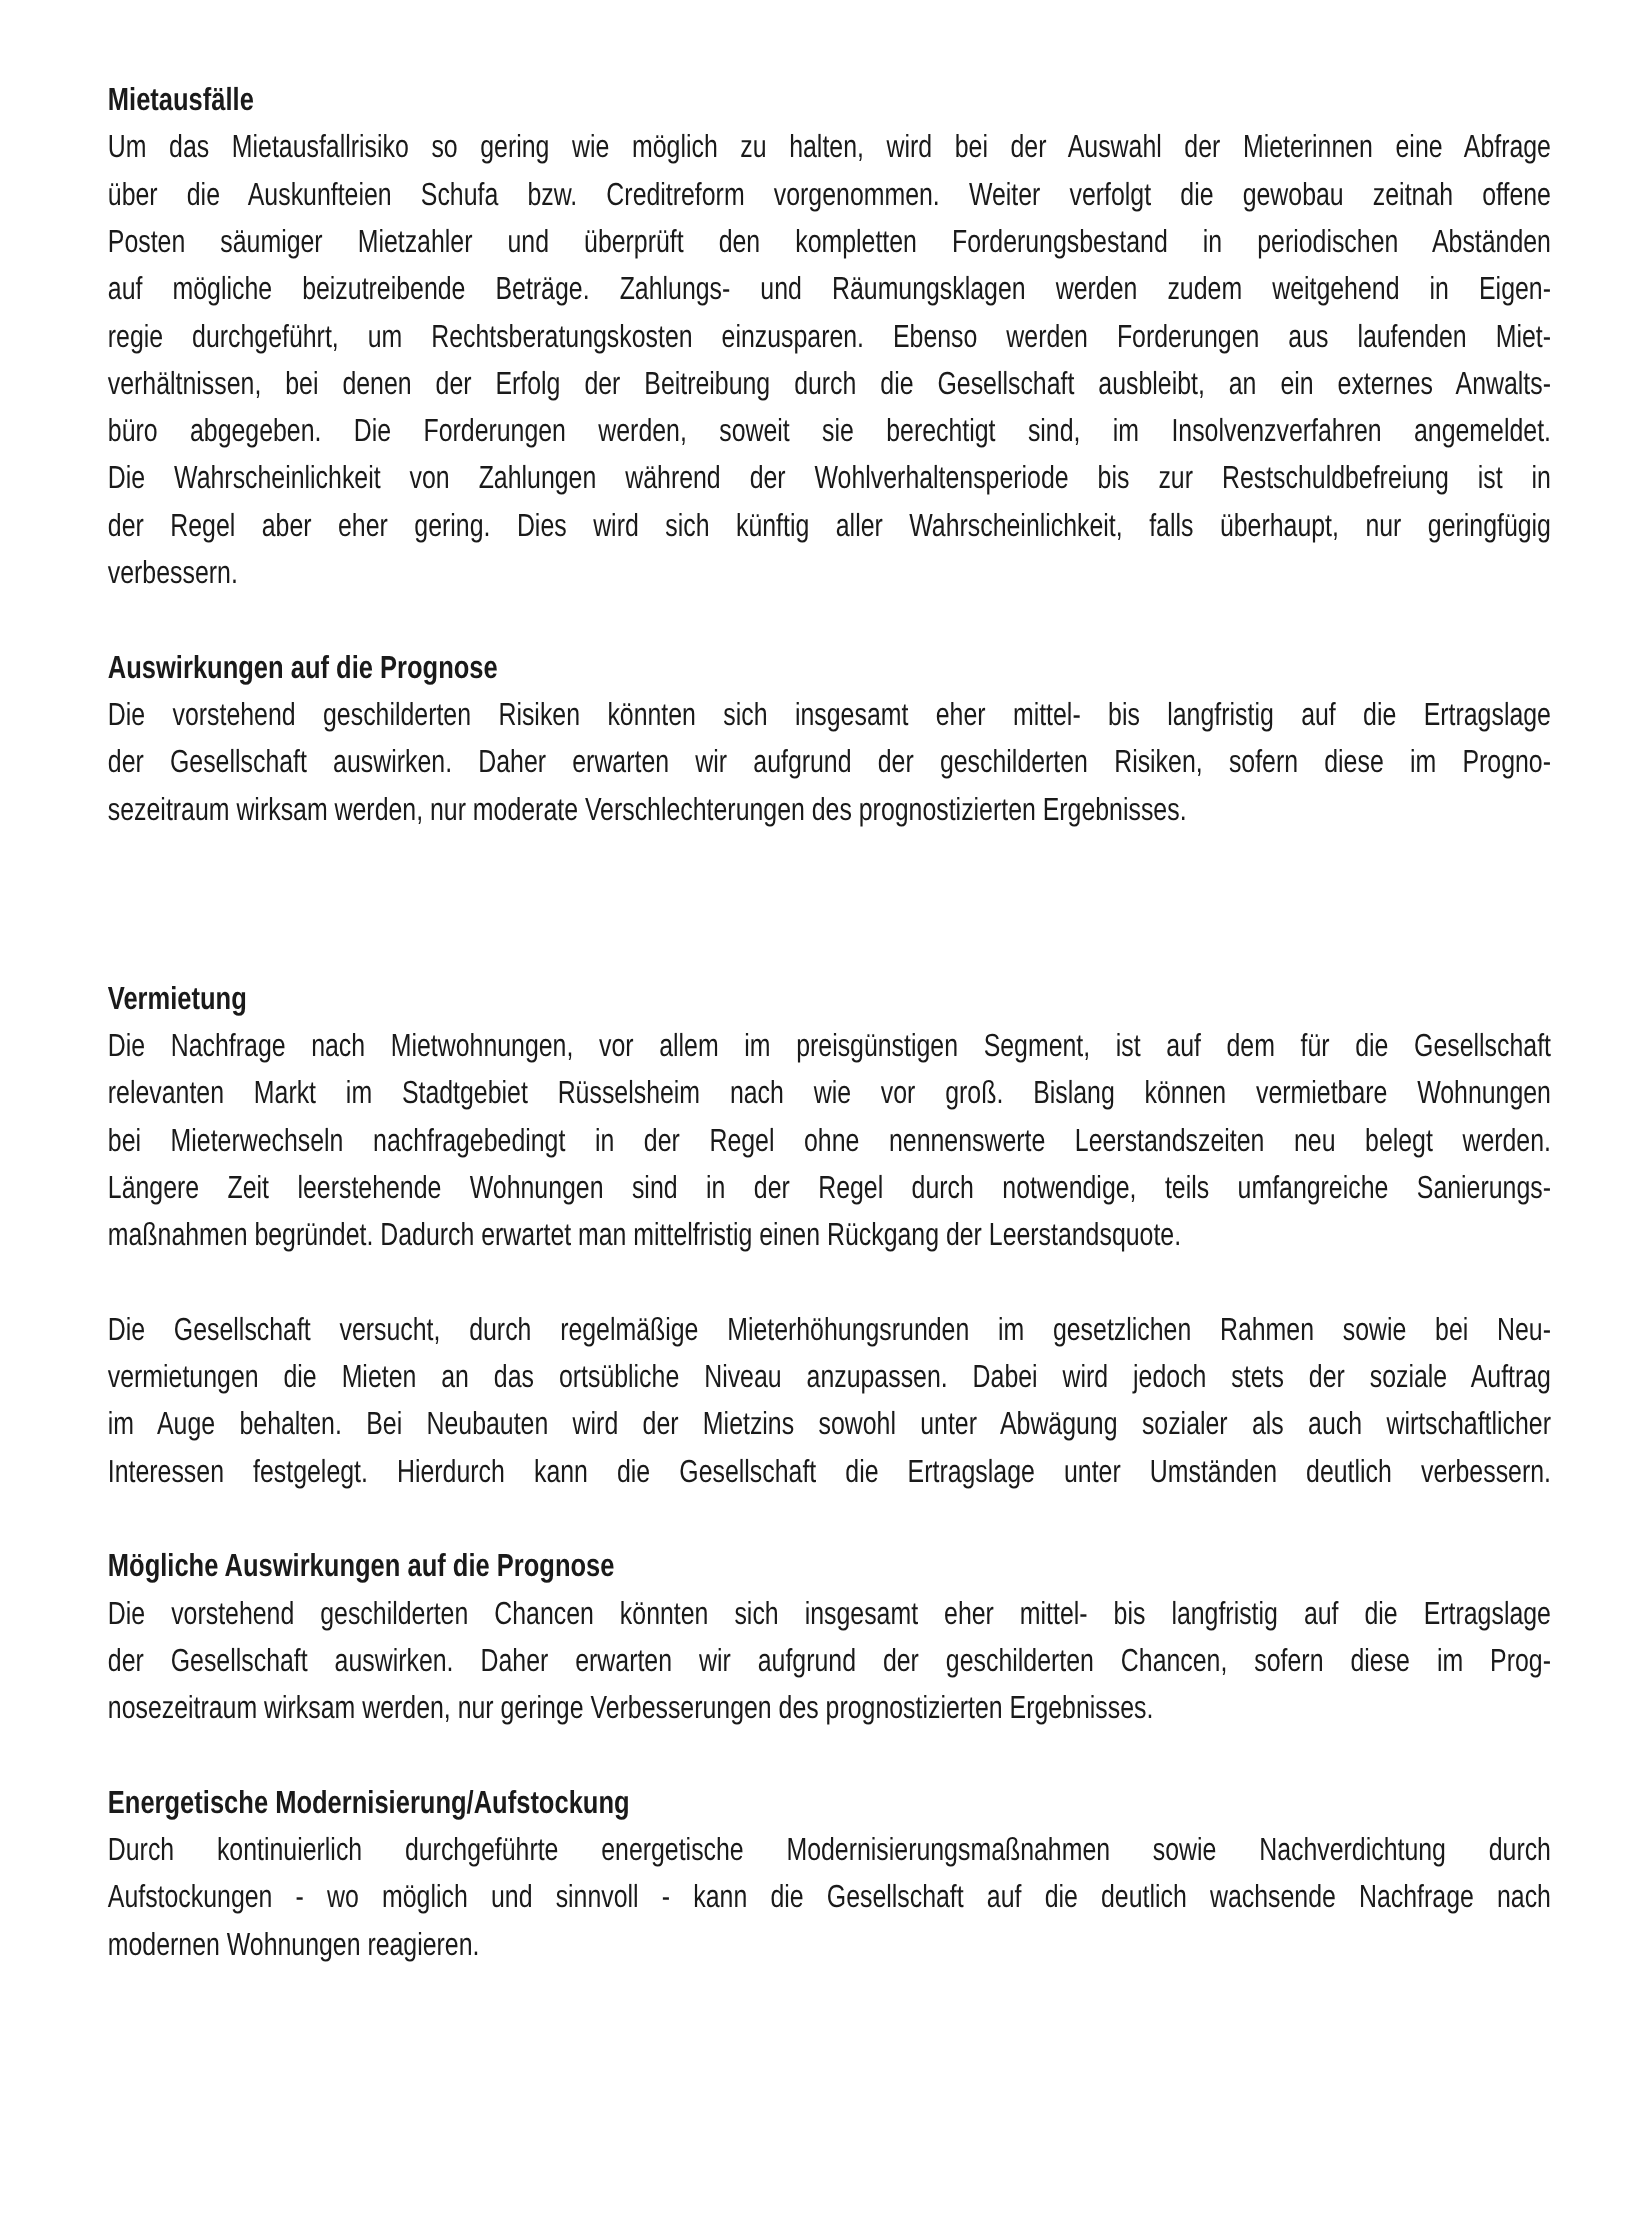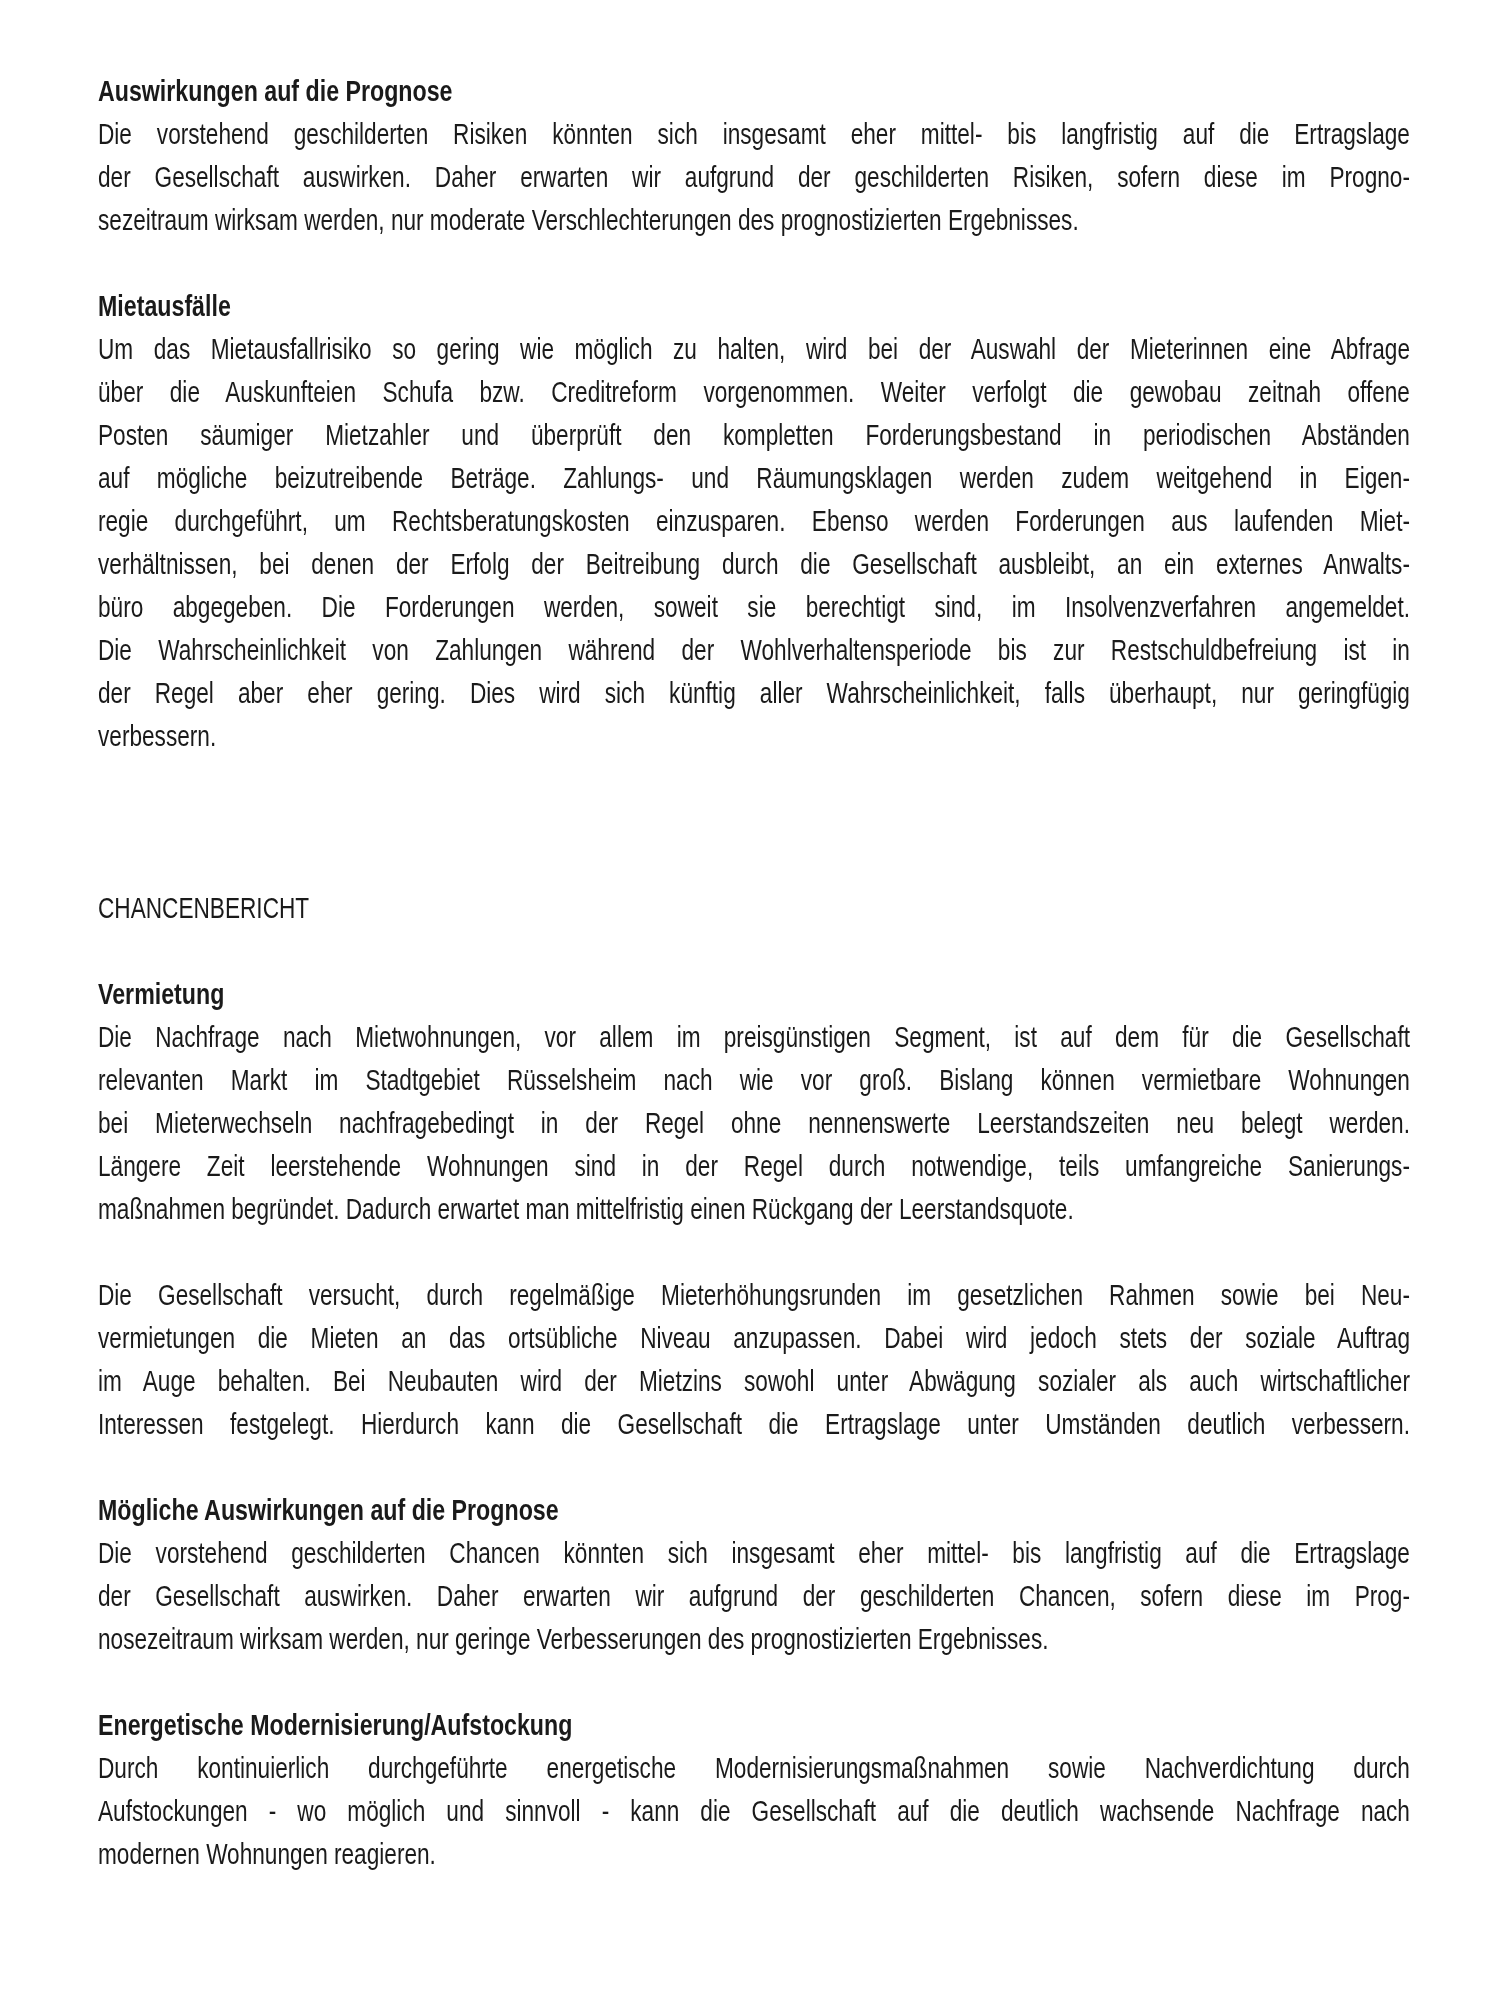--- a/index.html
+++ b/index.html
@@ -20,46 +20,43 @@
   .caps { transform: scaleX(0.78); letter-spacing: 0px; }
   .section { margin-bottom: 43px; }
   .gap-big { height: 86px; }
 </style>
 </head>
 <body>
 
 <div class="page">
 
   <div class="section">
-    <div class="line heading">Auswirkungen auf die Prognose</div>
-    <div class="line body-line">Die vorstehend geschilderten Risiken könnten sich insgesamt eher mittel- bis langfristig auf die Ertragslage</div>
-    <div class="line body-line">der Gesellschaft auswirken. Daher erwarten wir aufgrund der geschilderten Risiken, sofern diese im Progno-</div>
-    <div class="line body-line last">sezeitraum wirksam werden, nur moderate Verschlechterungen des prognostizierten Ergebnisses.</div>
-  </div>
-
-  <div class="section">
     <div class="line heading">Mietausfälle</div>
     <div class="line body-line">Um das Mietausfallrisiko so gering wie möglich zu halten, wird bei der Auswahl der Mieterinnen eine Abfrage</div>
     <div class="line body-line">über die Auskunfteien Schufa bzw. Creditreform vorgenommen. Weiter verfolgt die gewobau zeitnah offene</div>
     <div class="line body-line">Posten säumiger Mietzahler und überprüft den kompletten Forderungsbestand in periodischen Abständen</div>
     <div class="line body-line">auf mögliche beizutreibende Beträge. Zahlungs- und Räumungsklagen werden zudem weitgehend in Eigen-</div>
     <div class="line body-line">regie durchgeführt, um Rechtsberatungskosten einzusparen. Ebenso werden Forderungen aus laufenden Miet-</div>
     <div class="line body-line">verhältnissen, bei denen der Erfolg der Beitreibung durch die Gesellschaft ausbleibt, an ein externes Anwalts-</div>
     <div class="line body-line">büro abgegeben. Die Forderungen werden, soweit sie berechtigt sind, im Insolvenzverfahren angemeldet.</div>
     <div class="line body-line">Die Wahrscheinlichkeit von Zahlungen während der Wohlverhaltensperiode bis zur Restschuldbefreiung ist in</div>
     <div class="line body-line">der Regel aber eher gering. Dies wird sich künftig aller Wahrscheinlichkeit, falls überhaupt, nur geringfügig</div>
     <div class="line body-line last">verbessern.</div>
   </div>
 
+  <div class="section">
+    <div class="line heading">Auswirkungen auf die Prognose</div>
+    <div class="line body-line">Die vorstehend geschilderten Risiken könnten sich insgesamt eher mittel- bis langfristig auf die Ertragslage</div>
+    <div class="line body-line">der Gesellschaft auswirken. Daher erwarten wir aufgrund der geschilderten Risiken, sofern diese im Progno-</div>
+    <div class="line body-line last">sezeitraum wirksam werden, nur moderate Verschlechterungen des prognostizierten Ergebnisses.</div>
+  </div>
+
 
   <div class="gap-big"></div>
 
-  <div class="section">
-    <div class="line caps">CHANCENBERICHT</div>
-  </div>
 
   <div class="section">
     <div class="line heading">Vermietung</div>
     <div class="line body-line">Die Nachfrage nach Mietwohnungen, vor allem im preisgünstigen Segment, ist auf dem für die Gesellschaft</div>
     <div class="line body-line">relevanten Markt im Stadtgebiet Rüsselsheim nach wie vor groß. Bislang können vermietbare Wohnungen</div>
     <div class="line body-line">bei Mieterwechseln nachfragebedingt in der Regel ohne nennenswerte Leerstandszeiten neu belegt werden.</div>
     <div class="line body-line">Längere Zeit leerstehende Wohnungen sind in der Regel durch notwendige, teils umfangreiche Sanierungs-</div>
     <div class="line body-line last">maßnahmen begründet. Dadurch erwartet man mittelfristig einen Rückgang der Leerstandsquote.</div>
   </div>
 

